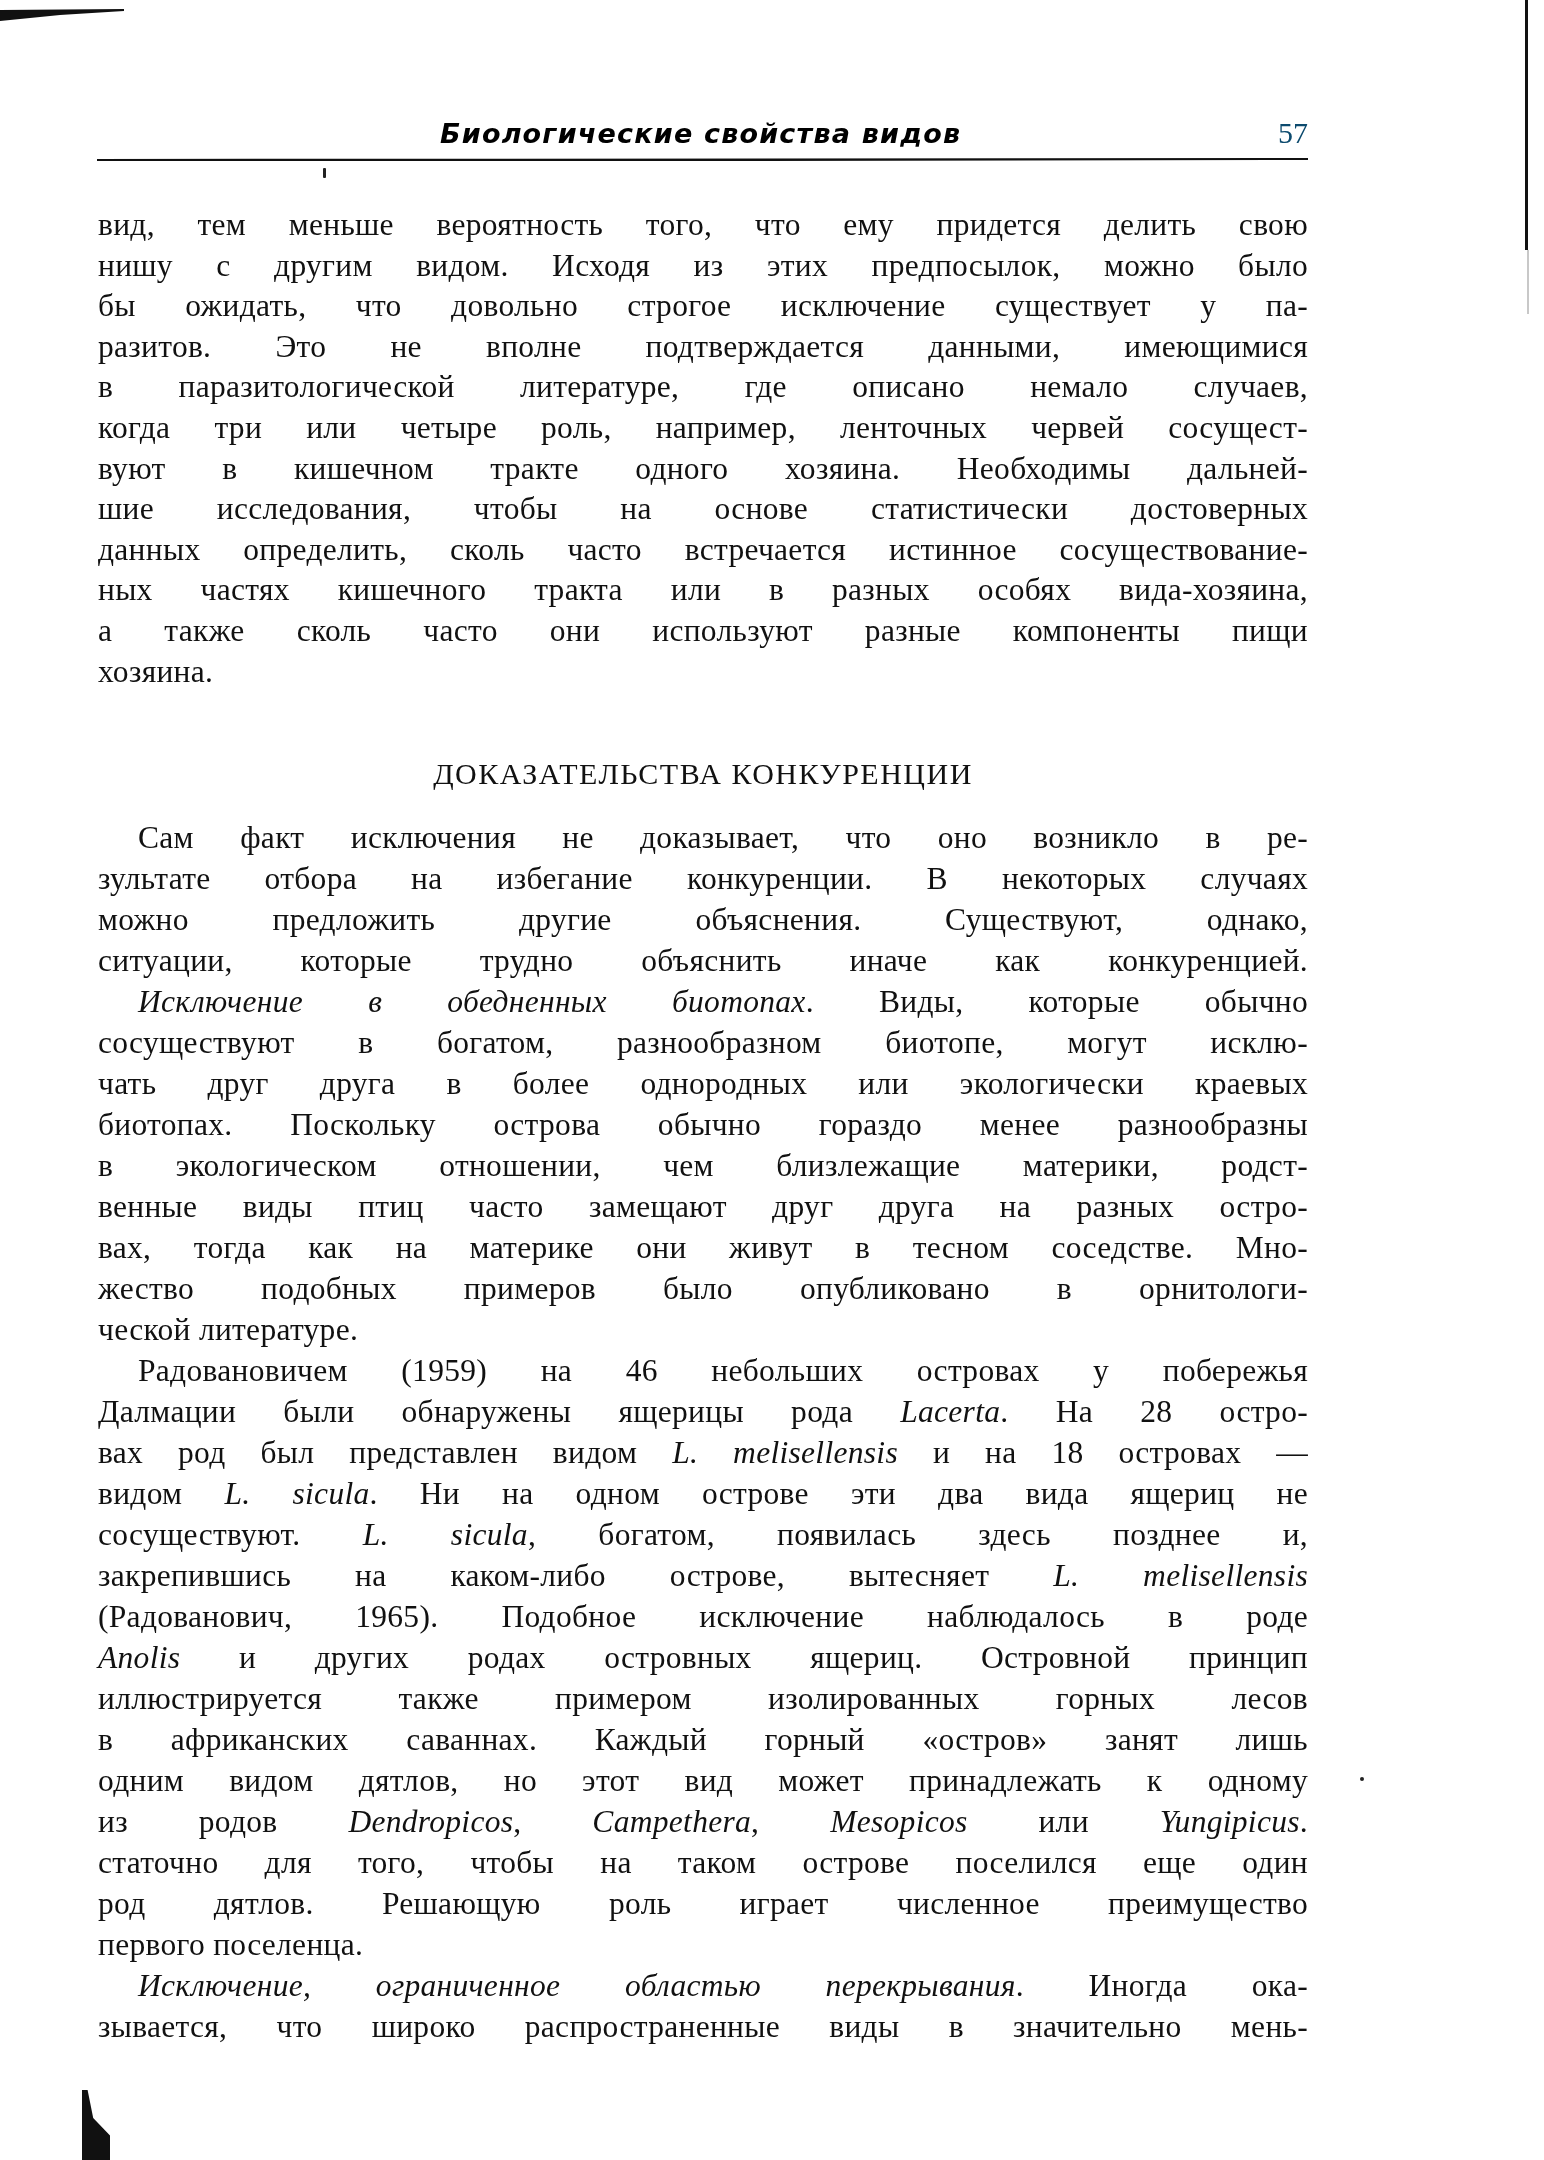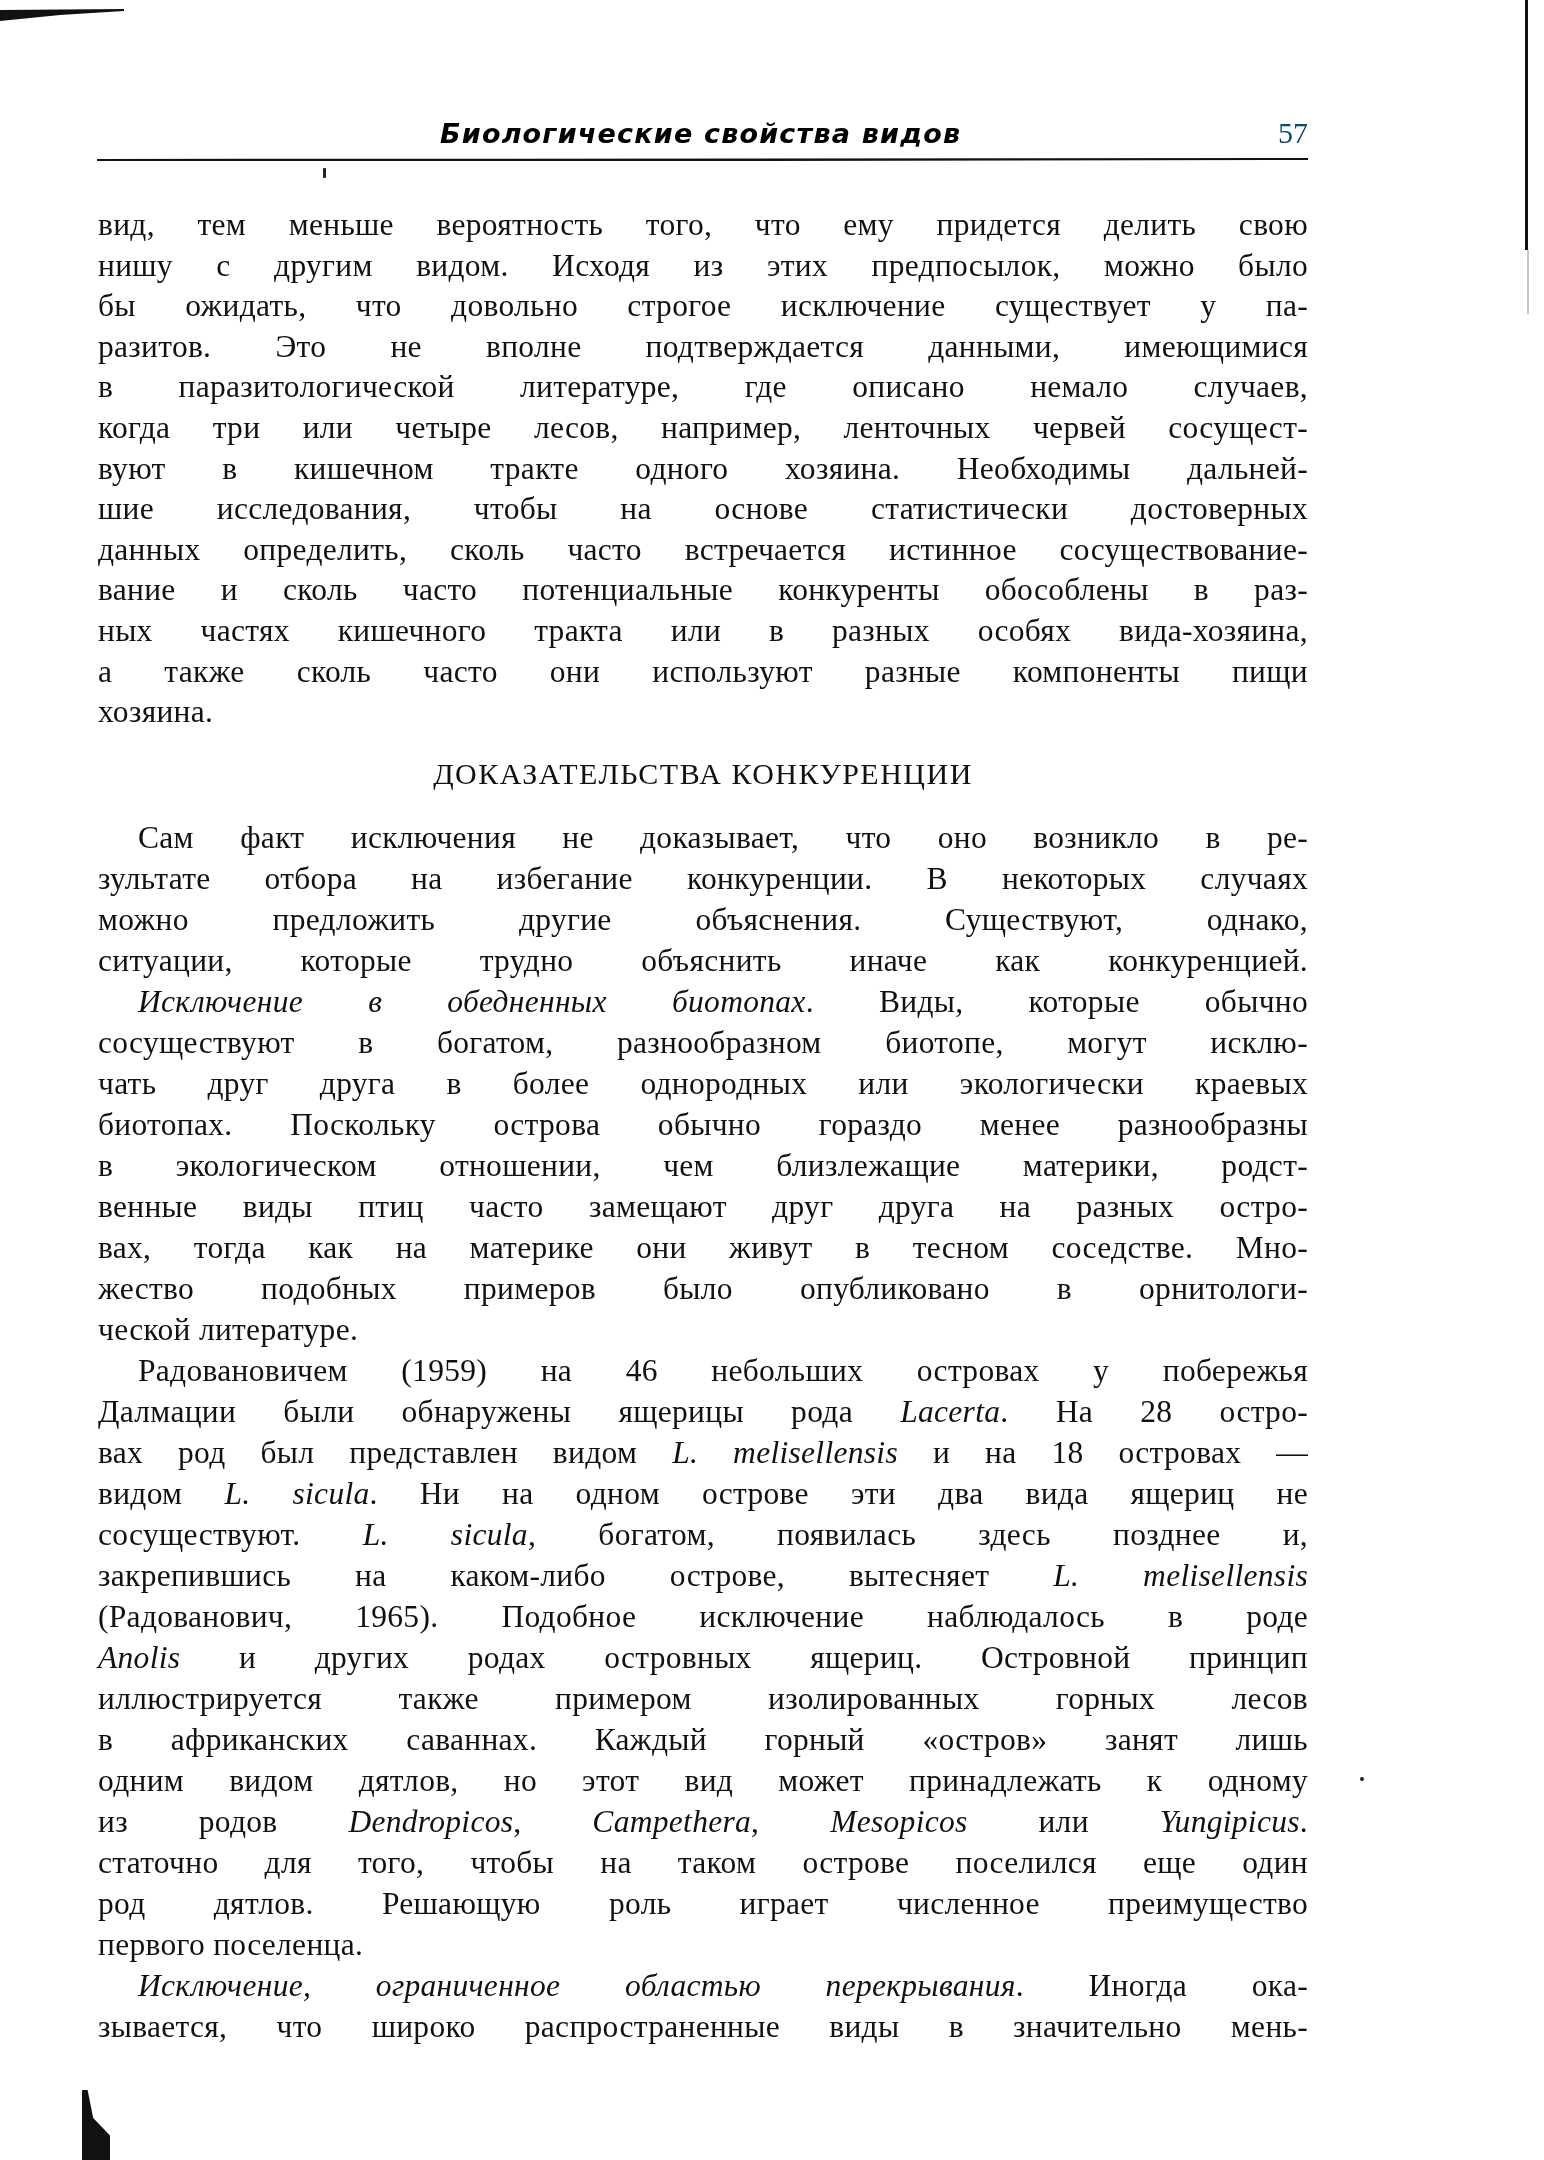--- a/index.html
+++ b/index.html
@@ -41,25 +41,24 @@
   <span class="page-number">57</span>
   <div class="head-rule"></div>
 </div>
 
 <div class="text-block block-1" id="block1">
     <div class="line"><span>вид, тем меньше вероятность того, что ему придется делить свою</span></div>
     <div class="line"><span>нишу с другим видом. Исходя из этих предпосылок, можно было</span></div>
     <div class="line"><span>бы ожидать, что довольно строгое исключение существует у па-</span></div>
     <div class="line"><span>разитов. Это не вполне подтверждается данными, имеющимися</span></div>
     <div class="line"><span>в паразитологической литературе, где описано немало случаев,</span></div>
-    <div class="line"><span>когда три или четыре лесов, например, ленточных червей сосущест-</span></div>
+    <div class="line"><span>когда три или четыре роль, например, ленточных червей сосущест-</span></div>
     <div class="line"><span>вуют в кишечном тракте одного хозяина. Необходимы дальней-</span></div>
     <div class="line"><span>шие исследования, чтобы на основе статистически достоверных</span></div>
     <div class="line"><span>данных определить, сколь часто встречается истинное сосуществование-</span></div>
-    <div class="line"><span>вание и сколь часто потенциальные конкуренты обособлены в раз-</span></div>
     <div class="line"><span>ных частях кишечного тракта или в разных особях вида-хозяина,</span></div>
     <div class="line"><span>а также сколь часто они используют разные компоненты пищи</span></div>
     <div class="line last"><span>хозяина.</span></div>
   </div>
 
 <div class="section-heading">ДОКАЗАТЕЛЬСТВА КОНКУРЕНЦИИ</div>
 
 <div class="text-block block-2" id="block2">
     <div class="line indent"><span>Сам факт исключения не доказывает, что оно возникло в ре-</span></div>
     <div class="line"><span>зультате отбора на избегание конкуренции. В некоторых случаях</span></div>

